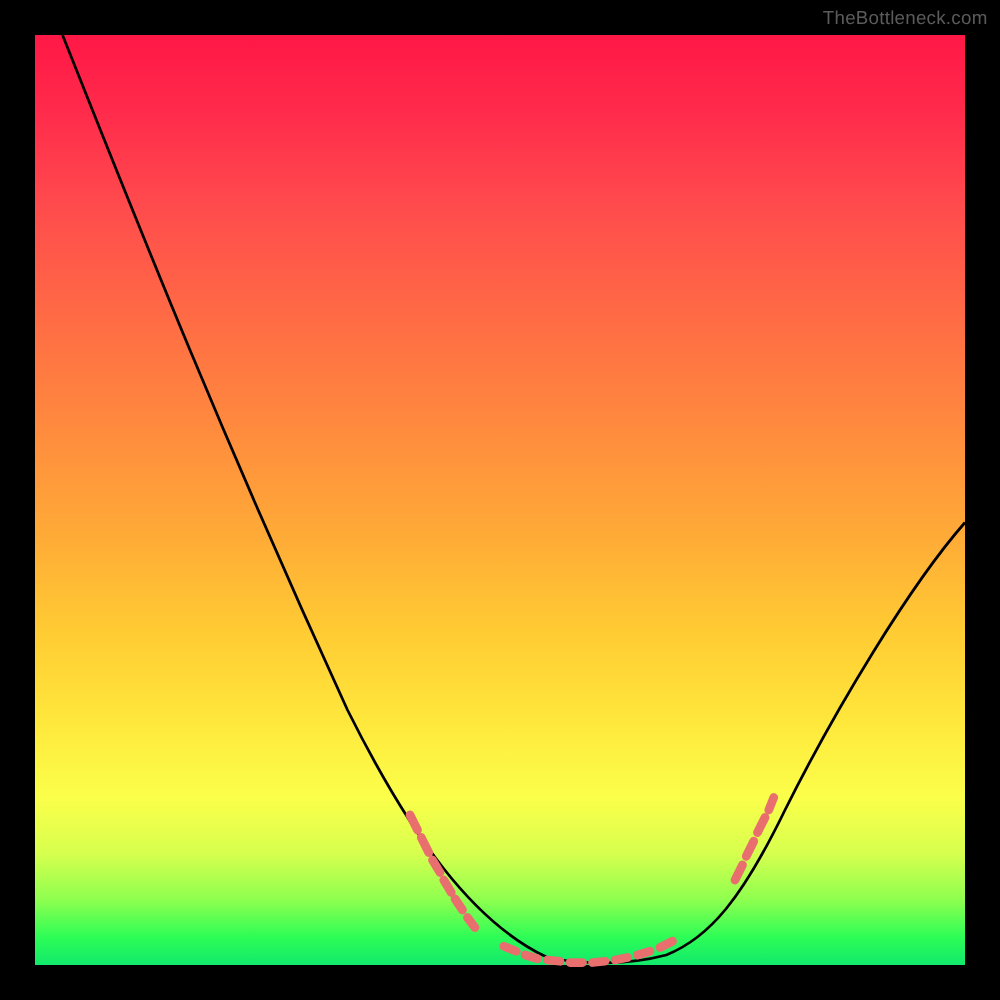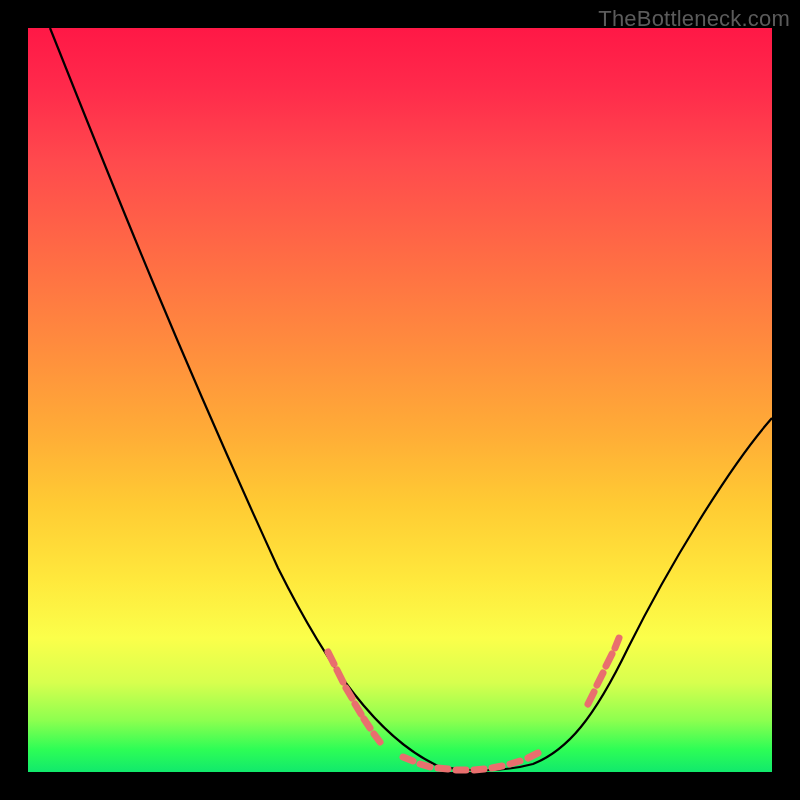--- a/index.html
+++ b/index.html
@@ -38,21 +38,21 @@
       #d7ff4e 88%,
       #8eff4f 93%,
       #2dfd56 97%,
       #11e96c 100%
     );
   }
   .watermark {
     position: absolute;
     top: 6px;
     right: 10px;
-    font-size: 22px;
+    font-size: 15px;
     font-weight: 500;
     color: #5b5b5b;
     letter-spacing: 0.2px;
     user-select: none;
   }
   svg.curve {
     position: absolute;
     left: 0;
     top: 0;
     width: 744px;

